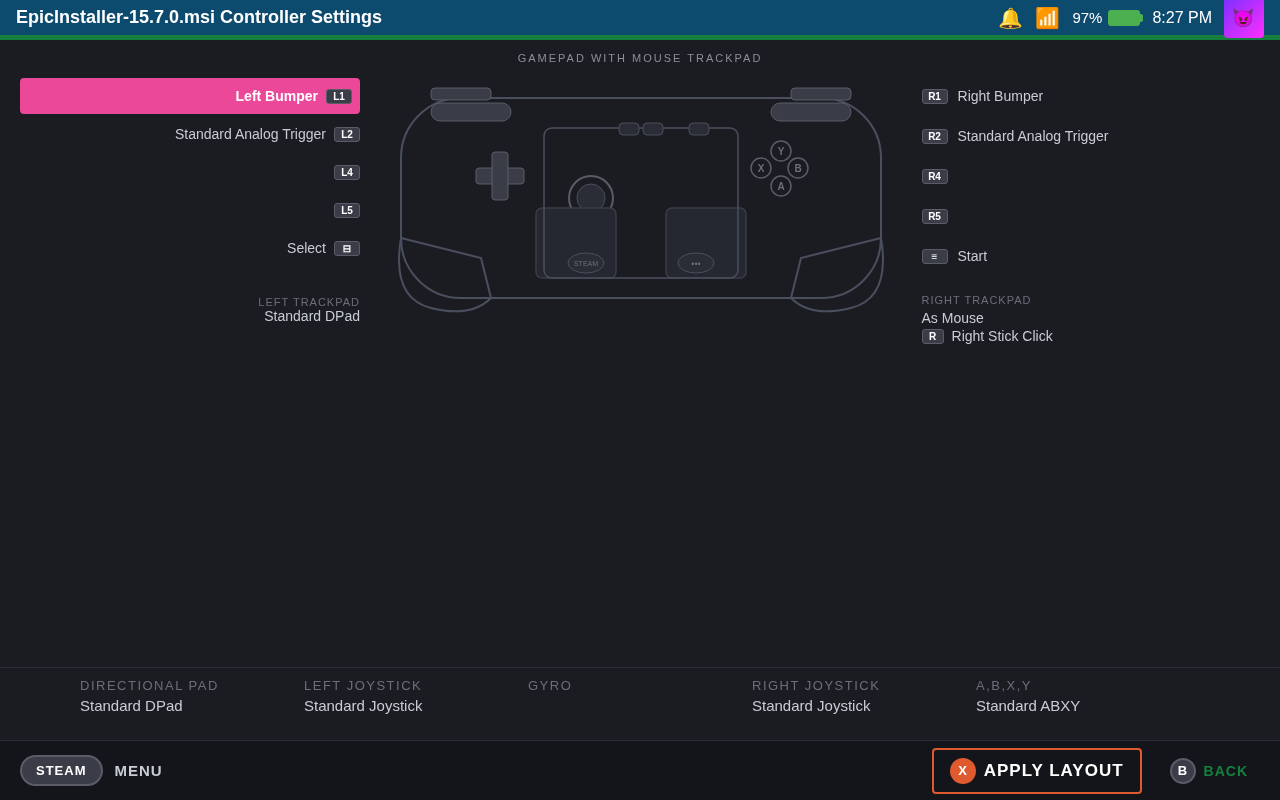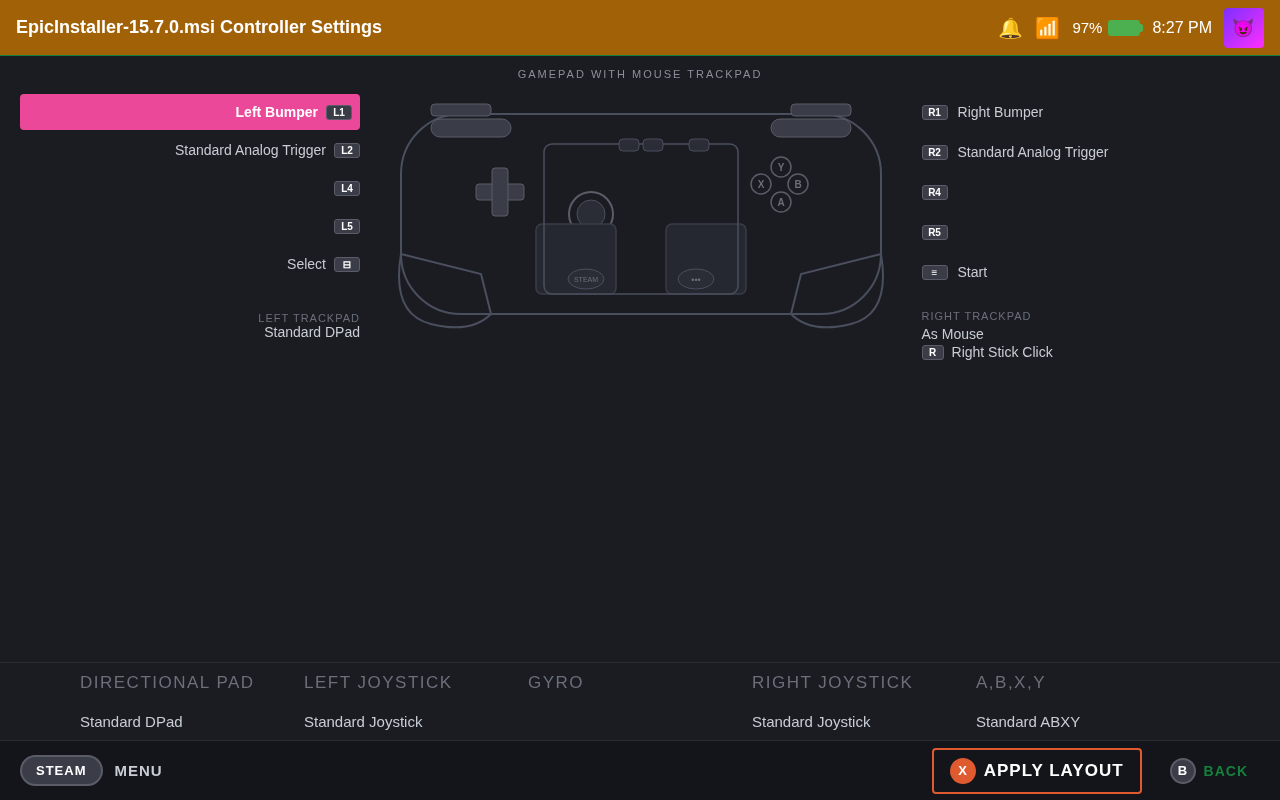--- a/index.html
+++ b/index.html
@@ -11,24 +11,24 @@
       height: 800px;
       overflow: hidden;
       position: relative;
     }
 
     
     .top-bar {
       display: flex;
       align-items: center;
       justify-content: space-between;
-      background: #a16207;
-      height: 56px;
+      background: #0c4a6e;
+      height: 40px;
       padding: 0 16px;
-      border-bottom: 1px solid #15803d;
+      border-bottom: 5px solid #15803d;
     }
     .top-bar-title {
       font-size: 18px;
       font-weight: bold;
       color: #ffffff;
     }
     .top-bar-right {
       display: flex;
       align-items: center;
       gap: 12px;
@@ -232,24 +232,24 @@
       display: flex;
       align-items: flex-start;
       padding: 10px 80px 10px;
       gap: 0;
       border-top: 1px solid #2a2d35;
     }
     .mapping-col {
       flex: 1;
     }
     .mapping-category {
-      font-size: 17px;
+      font-size: 13px;
       letter-spacing: 1.5px;
       color: #6a6f7a;
-      margin-bottom: 20px;
+      margin-bottom: 4px;
     }
     .mapping-value {
       font-size: 15px;
       color: #c8ccd4;
     }
 
     
     .bottom-bar {
       display: flex;
       align-items: center;

